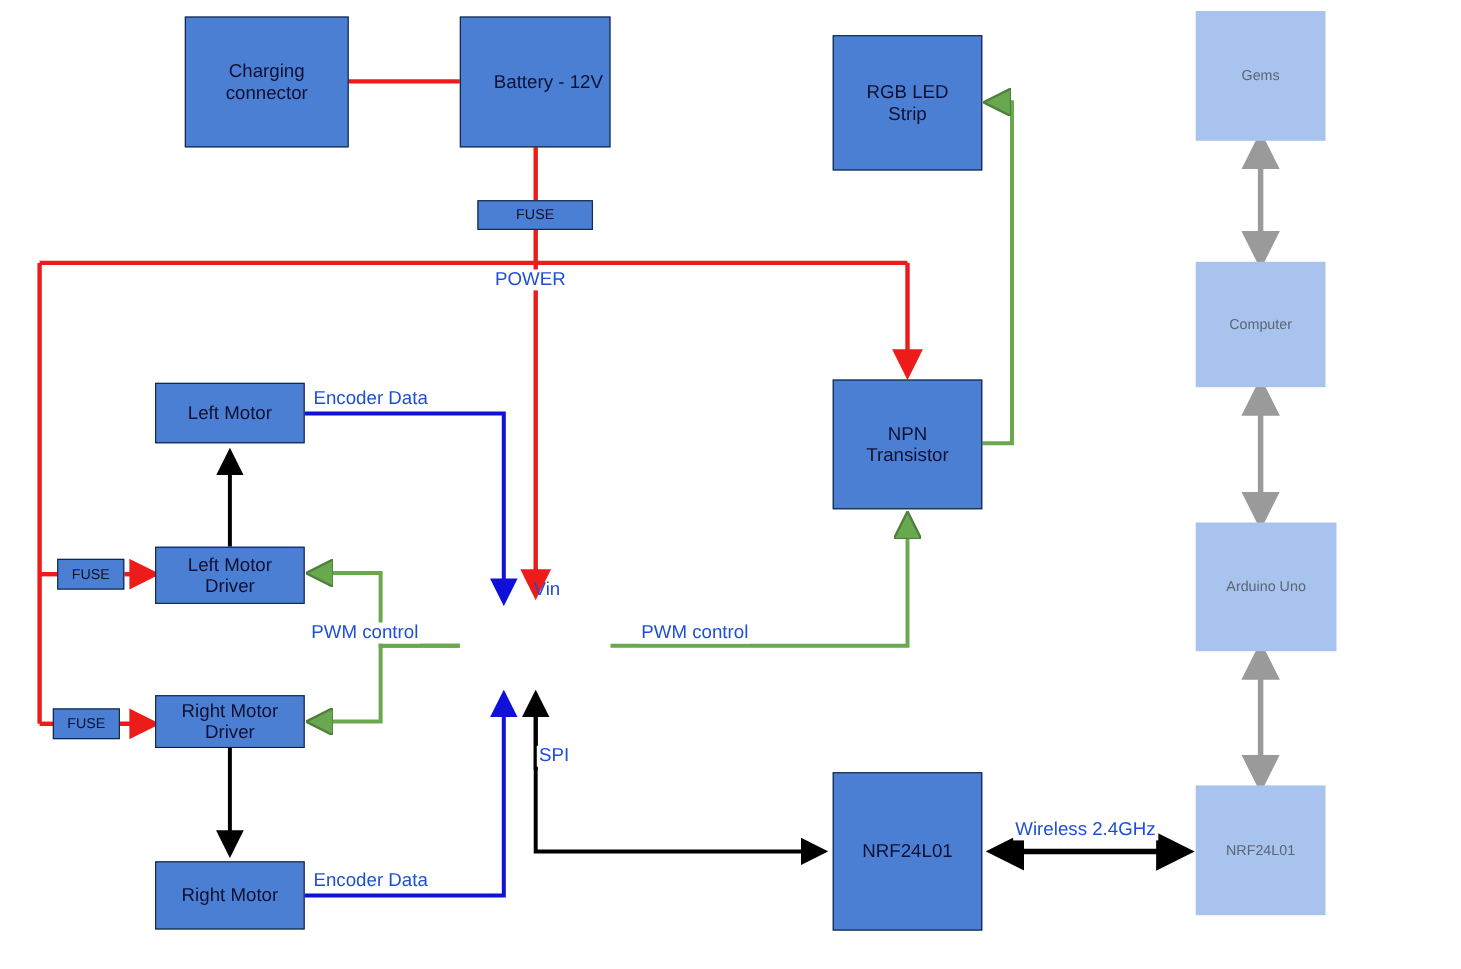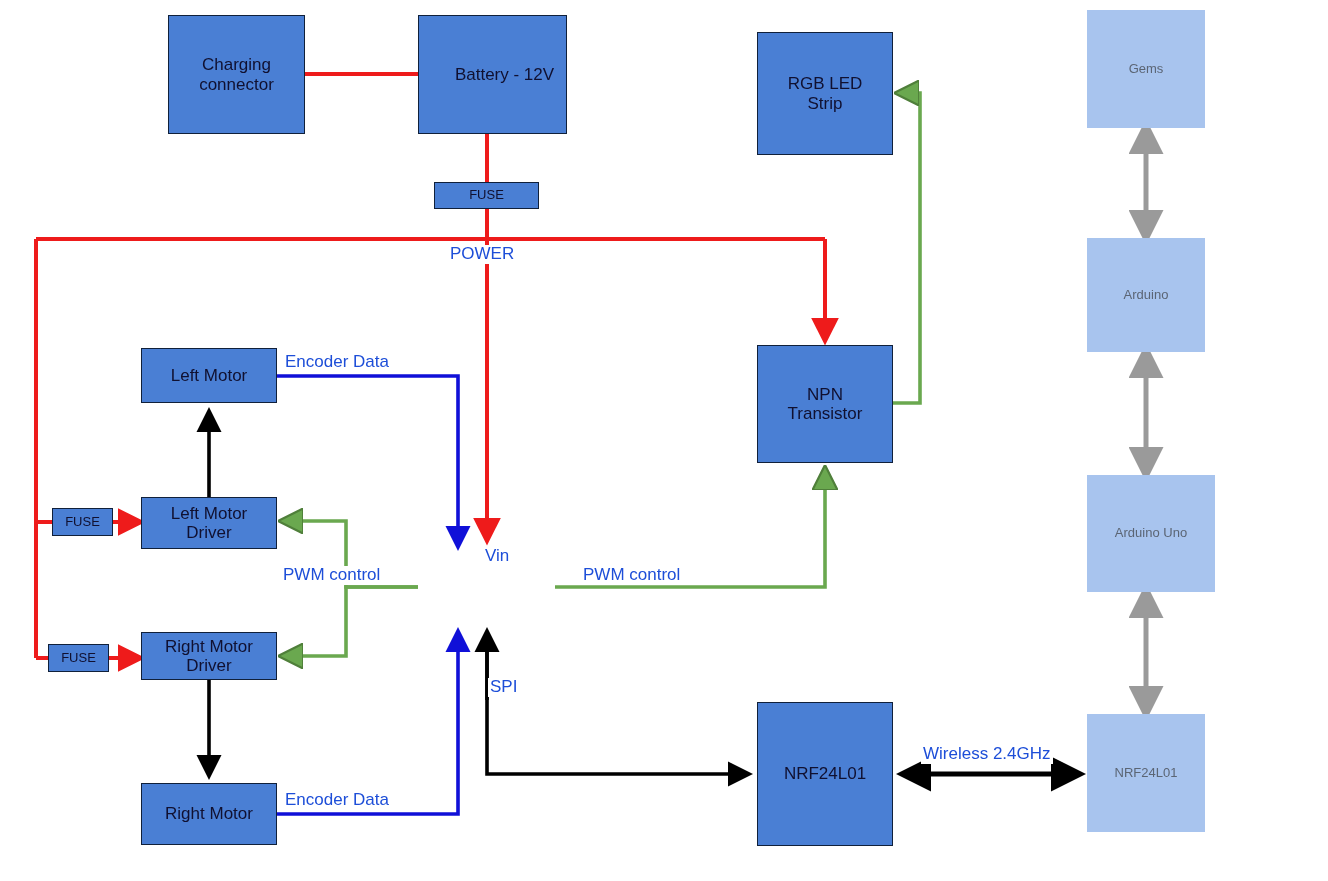--- a/index.html
+++ b/index.html
@@ -175,28 +175,28 @@
       <path d="M1146,238 L1146,128" stroke="#9a9a9a" stroke-width="5" fill="none" marker-end="url(#arrow-gray)" marker-start="url(#arrow-gray-start)"></path>
     </g>
     <g>
       <path d="M1146,475 L1146,352" stroke="#9a9a9a" stroke-width="5" fill="none" marker-end="url(#arrow-gray)" marker-start="url(#arrow-gray-start)"></path>
     </g>
     <g>
       <path d="M1146,714 L1146,592" stroke="#9a9a9a" stroke-width="5" fill="none" marker-end="url(#arrow-gray)" marker-start="url(#arrow-gray-start)"></path>
     </g>
   </svg>
 
-  <div class="node" style="left:168px; top:15px; width:137px; height:119px;align-items:center;">
+  <div class="node" style="left:168px; top:15px; width:149px; height:119px;align-items:center;">
     <div>
       <div>Charging</div>
       <div>connector</div>
     </div>
   </div>
 
-  <div class="node" style="left:418px; top:15px; width:149px; height:119px;padding-left:24px;">
+  <div class="node" style="left:418px; top:15px; width:137px; height:119px;padding-left:24px;">
     <span>Battery - 12V</span>
   </div>
 
   <div class="node fuse" style="left:434px; top:182px; width:105px; height:27px;">
     <span>FUSE</span>
   </div>
 
   <div class="node" style="left:757px; top:345px; width:136px; height:118px;">
     <div>
       <div>NPN</div>
@@ -244,34 +244,34 @@
 
   <div class="node" style="left:757px; top:702px; width:136px; height:144px;">
     <span>NRF24L01</span>
   </div>
 
   <div class="node ghost" style="left:1087px; top:10px; width:118px; height:118px;">
     <span>Gems</span>
   </div>
 
   <div class="node ghost" style="left:1087px; top:238px; width:118px; height:114px;">
-    <span>Arduino</span>
+    <span>Computer</span>
   </div>
 
   <div class="node ghost" style="left:1087px; top:475px; width:128px; height:117px;">
     <span>Arduino Uno</span>
   </div>
 
   <div class="node ghost" style="left:1087px; top:714px; width:118px; height:118px;">
     <span>NRF24L01</span>
   </div>
 
   <div class="wlabel" style="left:448px; top:245px;">POWER</div>
 
-  <div class="wlabel nobg" style="left:483px; top:527px;margin-top:20px;">Vin</div>
+  <div class="wlabel nobg" style="left:483px; top:527px;">Vin</div>
 
   <div class="wlabel" style="left:488px; top:678px;">SPI</div>
 
   <div class="wlabel" style="left:283px; top:353px;">Encoder Data</div>
 
   <div class="wlabel" style="left:283px; top:791px;">Encoder Data</div>
 
   <div class="wlabel" style="left:281px; top:566px;">PWM control</div>
 
   <div class="wlabel" style="left:581px; top:566px;">PWM control</div>

